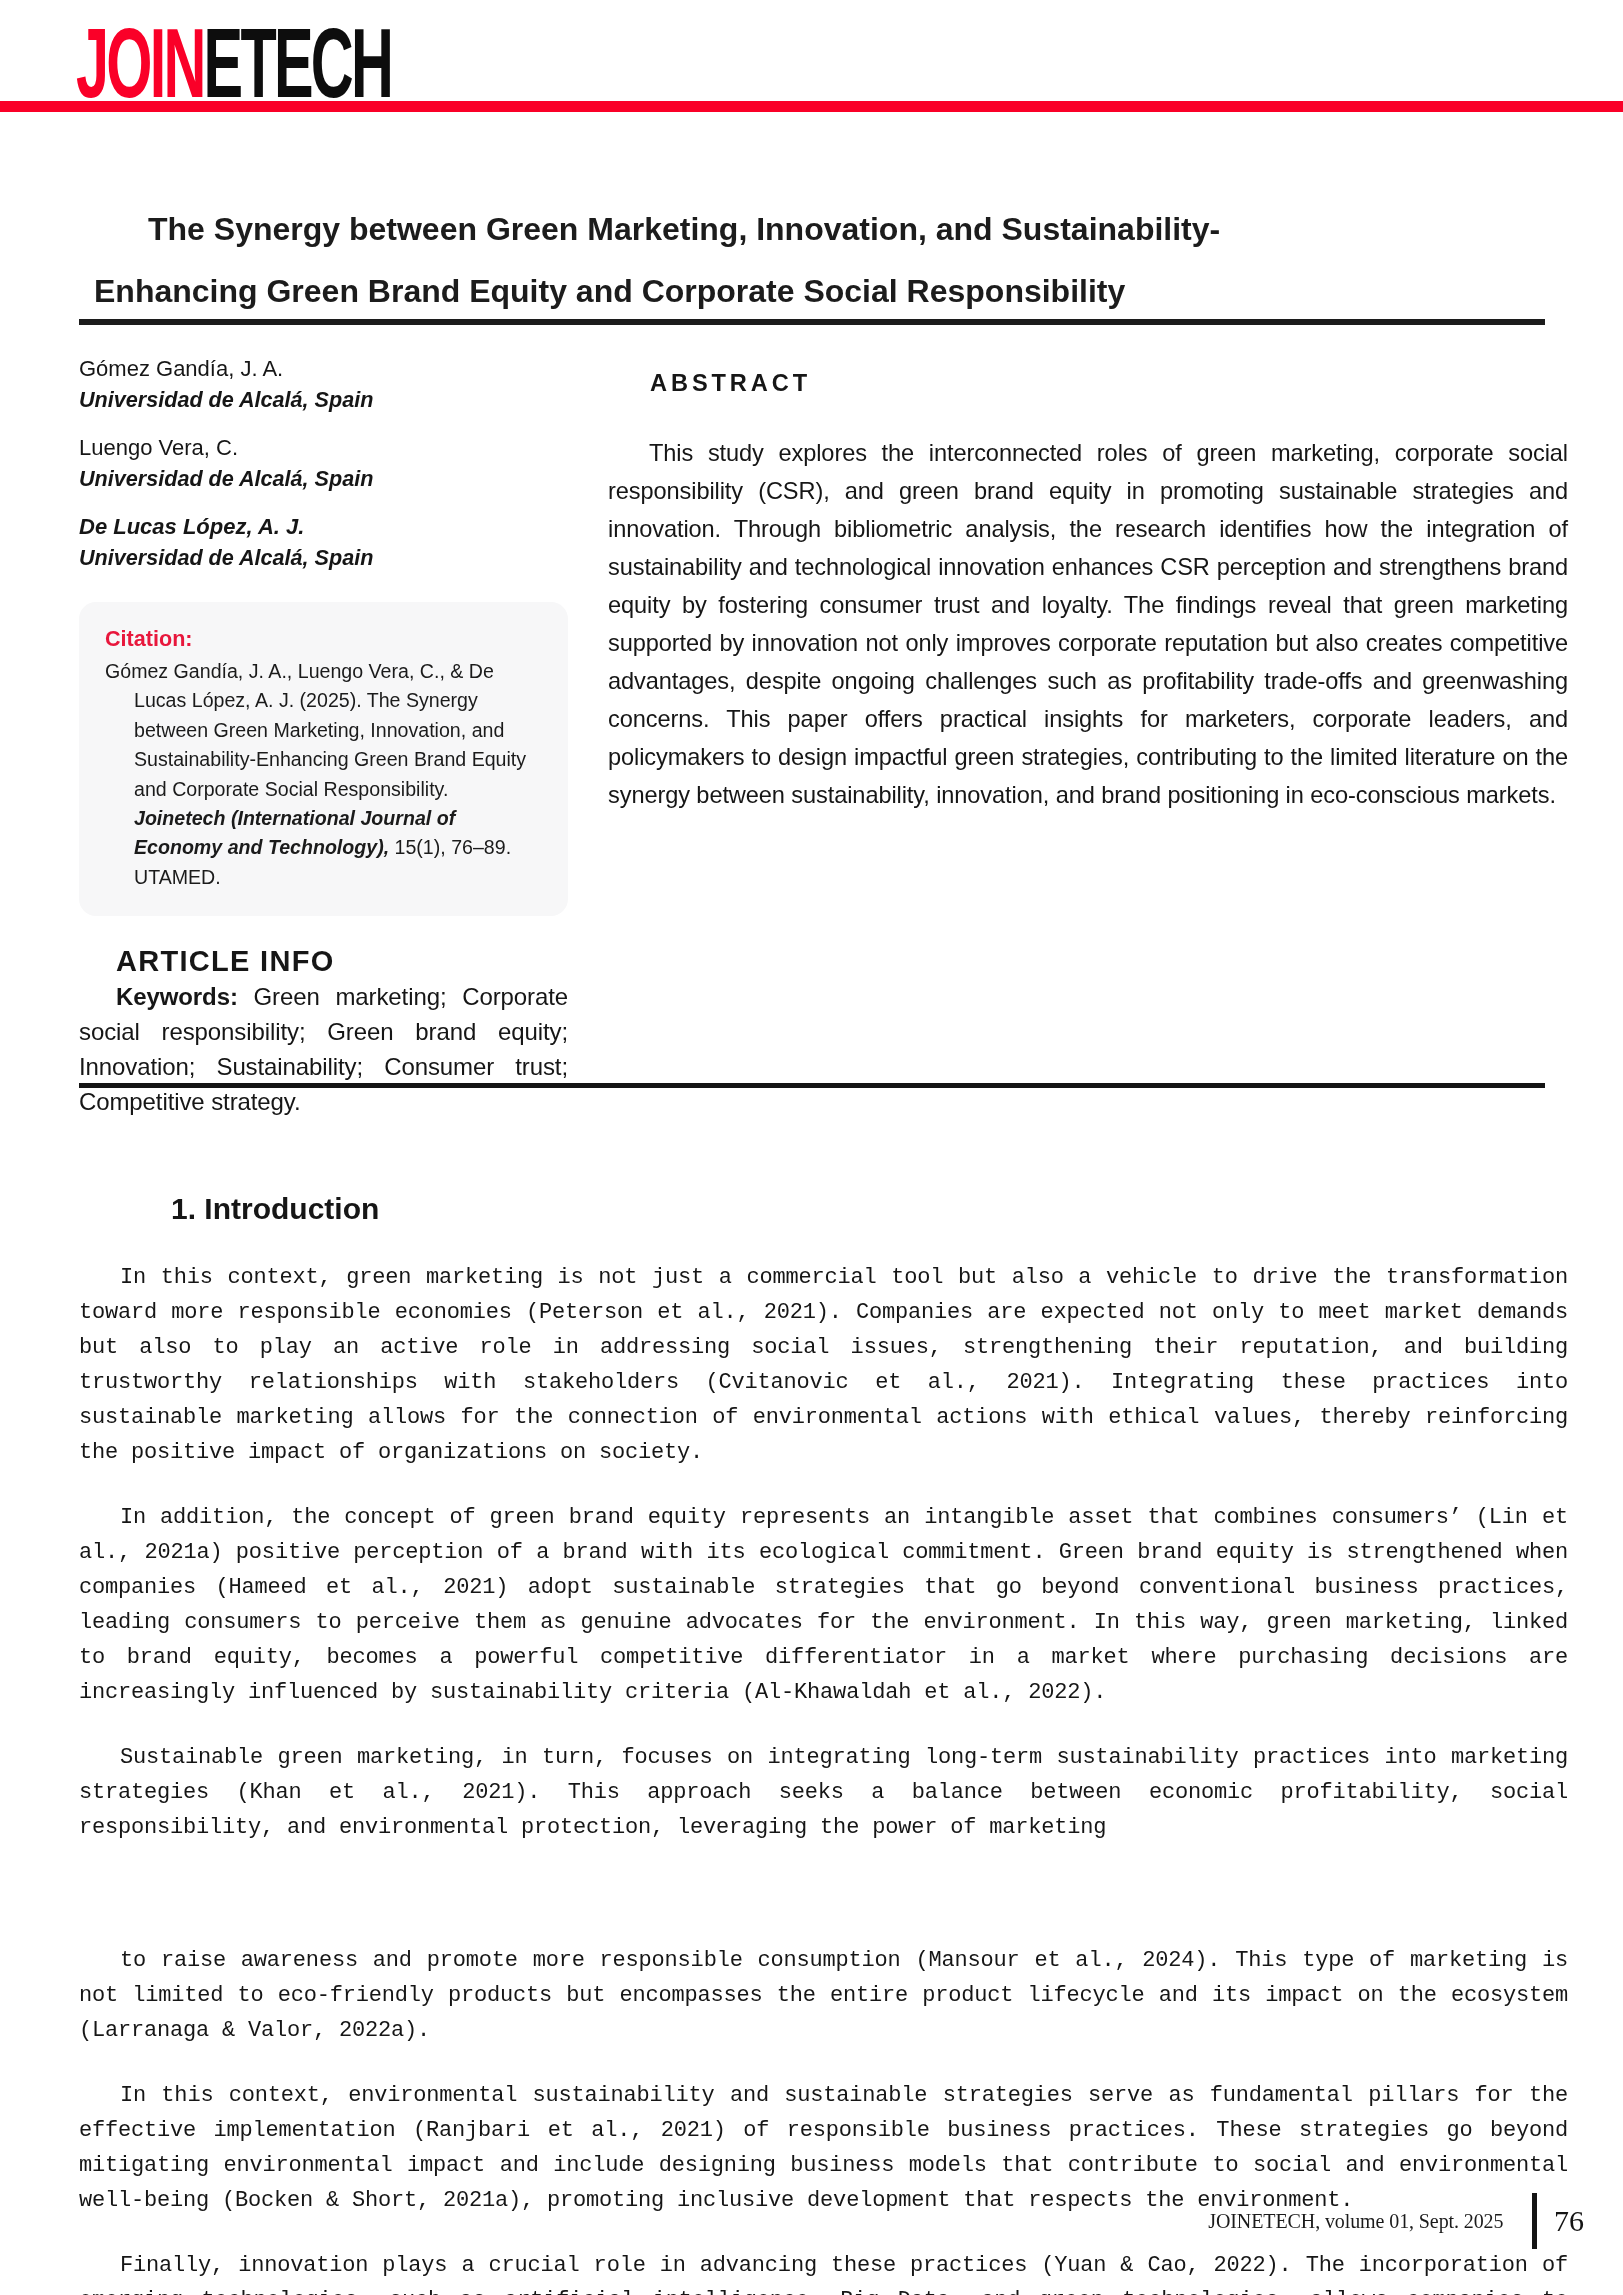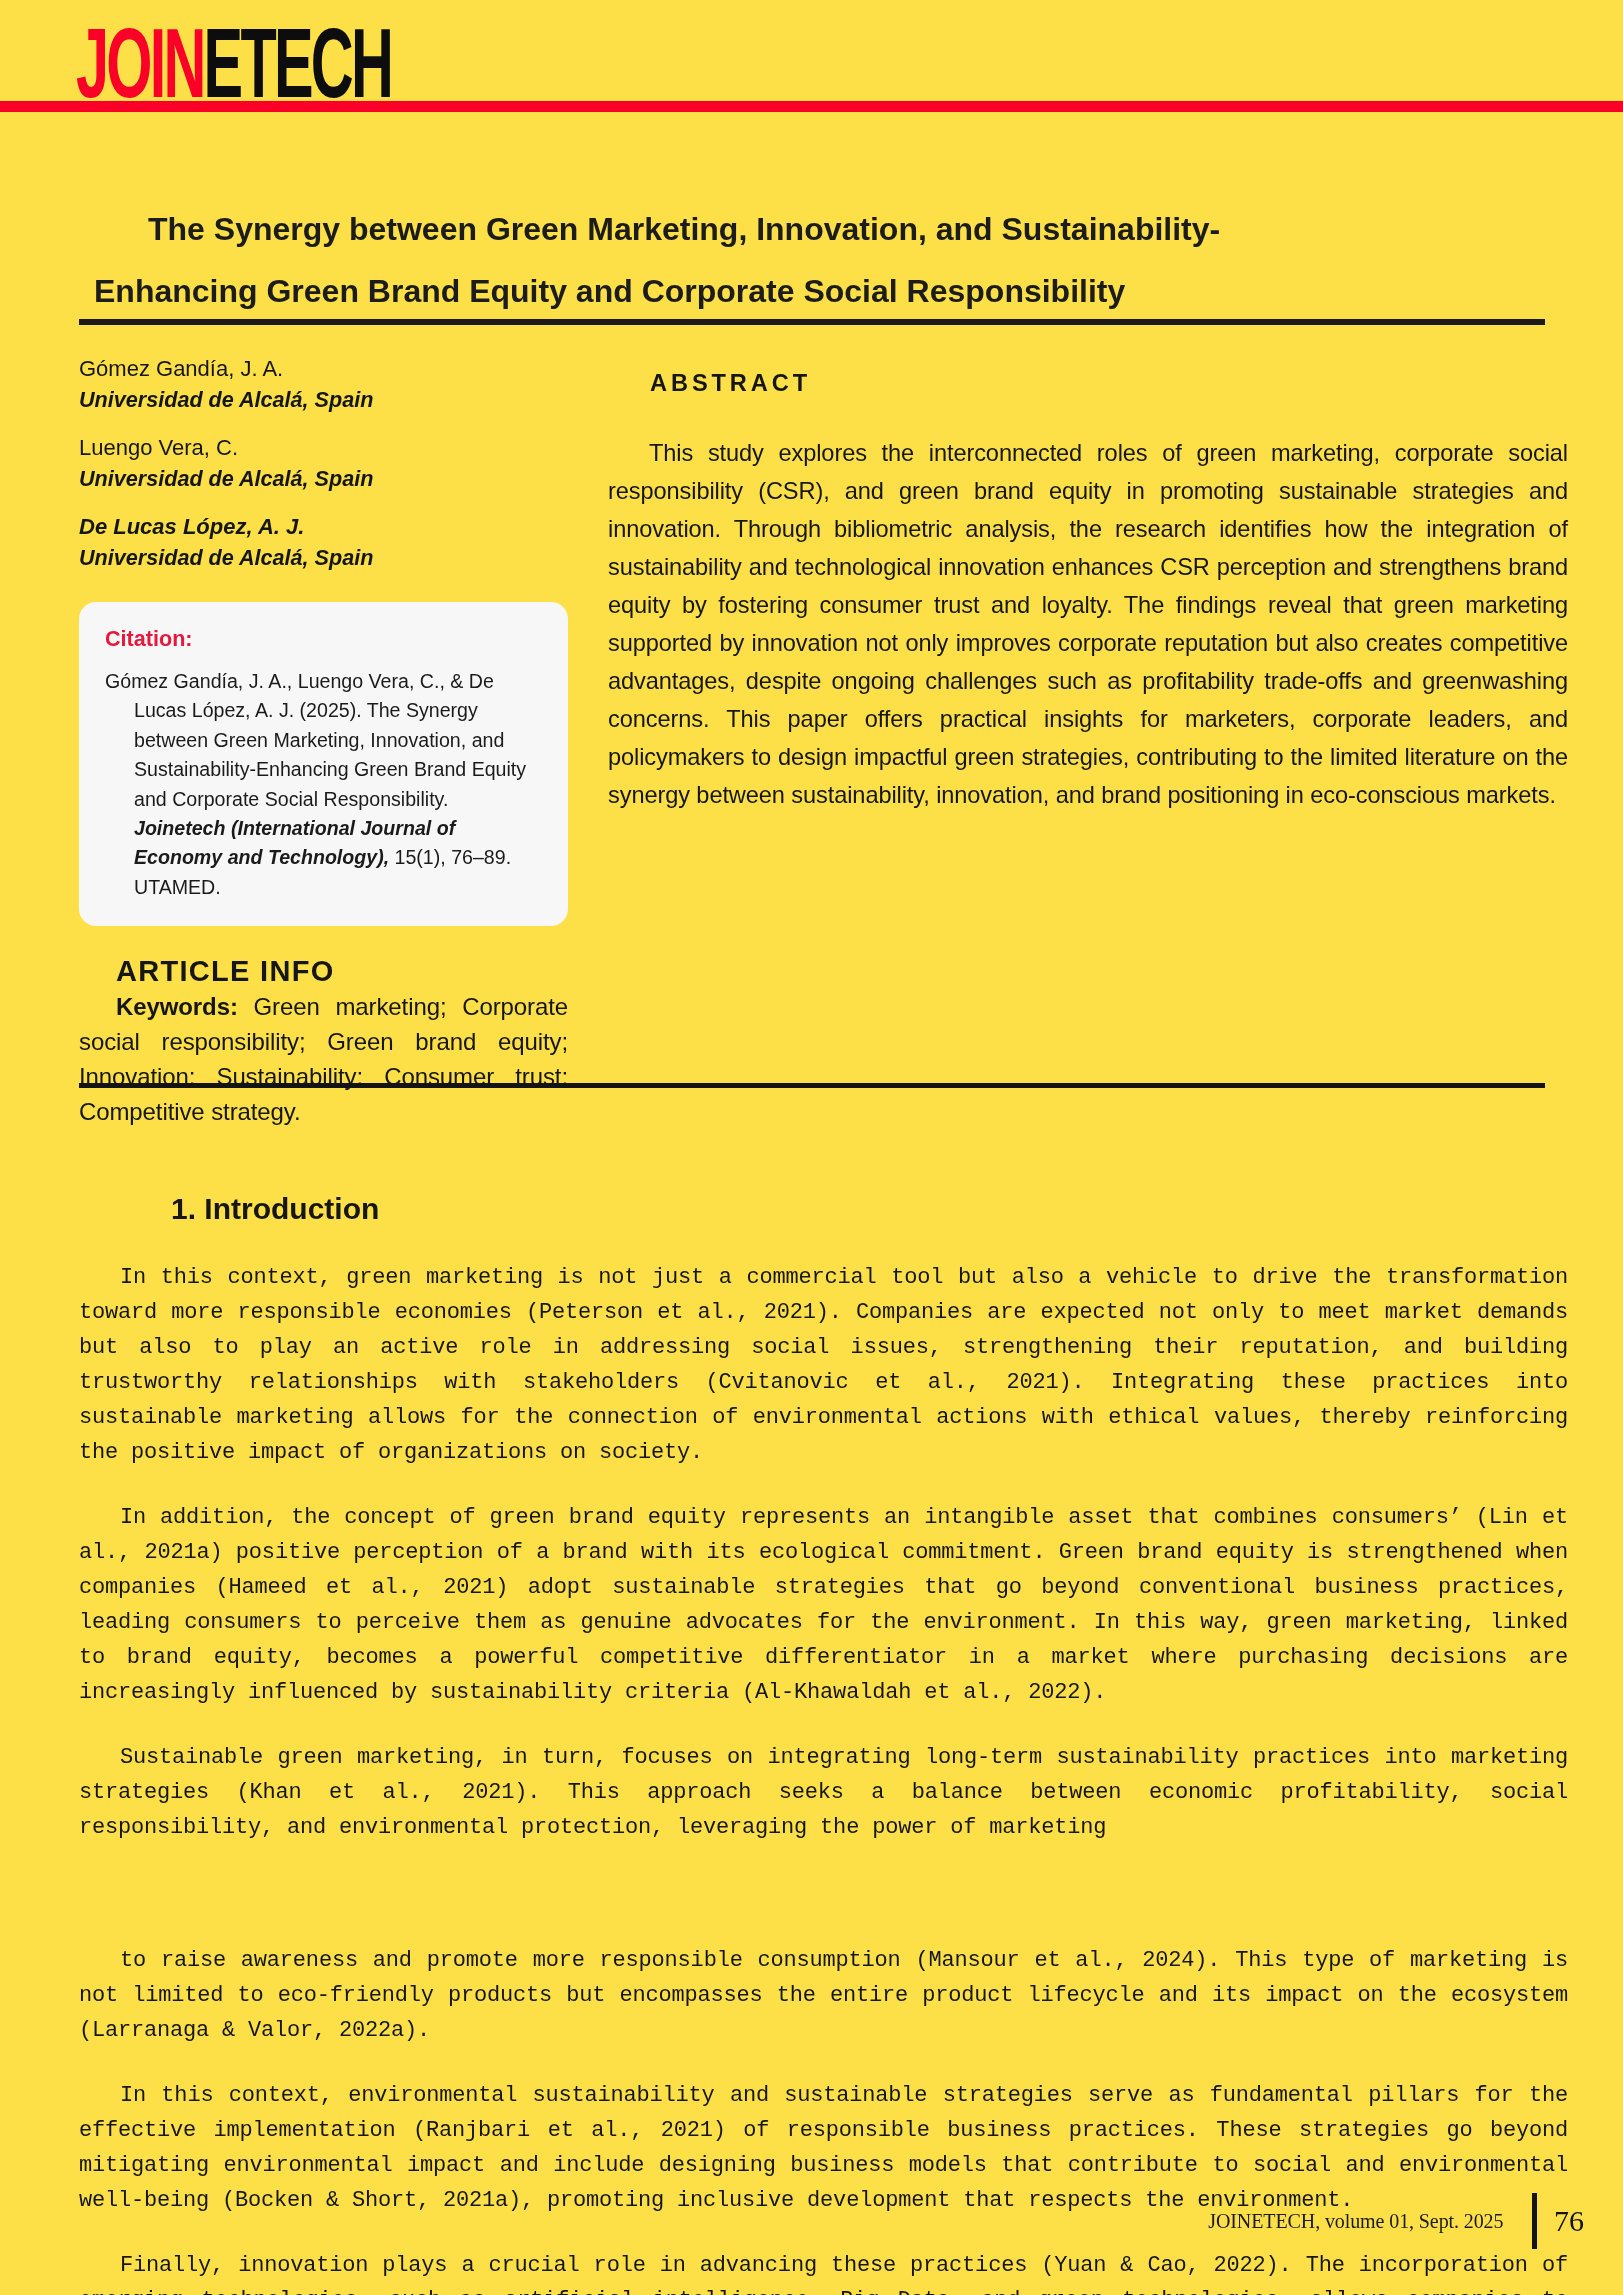--- a/index.html
+++ b/index.html
@@ -1,17 +1,17 @@
 <!DOCTYPE html>
 <html style="font-size:10.5px"><head>
 <meta charset="utf-8">
 <style>
   html,body{margin:0;padding:0;background:#e9e9e9;}
   .page{
-    position:relative; width:1623px; height:2295px; background:#fde047;
+    position:relative; width:1623px; height:2295px; background:#ffffff;
     font-family:"Liberation Sans", sans-serif; color:#161616; overflow:hidden;
     margin:0 auto;
   }
   
   .logo{
     position:absolute; top:22px; left:76px;
     font-size:99px; font-weight:800; line-height:81px; letter-spacing:-4.6px;
     transform:scaleX(0.60); transform-origin:left bottom; white-space:nowrap;
   }
   .logo .join{color:#fa0028;}
@@ -33,21 +33,21 @@
   }
   .author-entry{margin-bottom:17px;}
   .author-name{font-size:22px; line-height:31px;}
   .author-name.emph{font-weight:700; font-style:italic;}
   .author-aff{font-size:21.6px; line-height:31px; font-weight:700; font-style:italic;}
 
   .citation-box{
     margin-top:29px; background:#f7f7f8; border-radius:17px;
     padding:21px 26px 23.6px 26px; font-size:19.6px; line-height:29.4px; color:#1b1b1b;
   }
-  .citation-label{color:#e8173c; font-weight:700; font-size:21.6px; line-height:31px; margin-bottom:13px;}
+  .citation-label{color:#e8173c; font-weight:700; font-size:21.6px; line-height:31px; margin-bottom:3px;}
   .citation-text{padding-left:29px; text-indent:-29px;}
   .citation-journal{font-weight:700; font-style:italic;}
 
   .article-info-heading{
     margin:29px 0 0 37px; font-size:29px; font-weight:700; letter-spacing:1.3px;
   }
   .keywords{
     margin-top:1px; font-size:24px; line-height:35px; text-align:justify;
     text-indent:37px; letter-spacing:-0.1px;
   }

